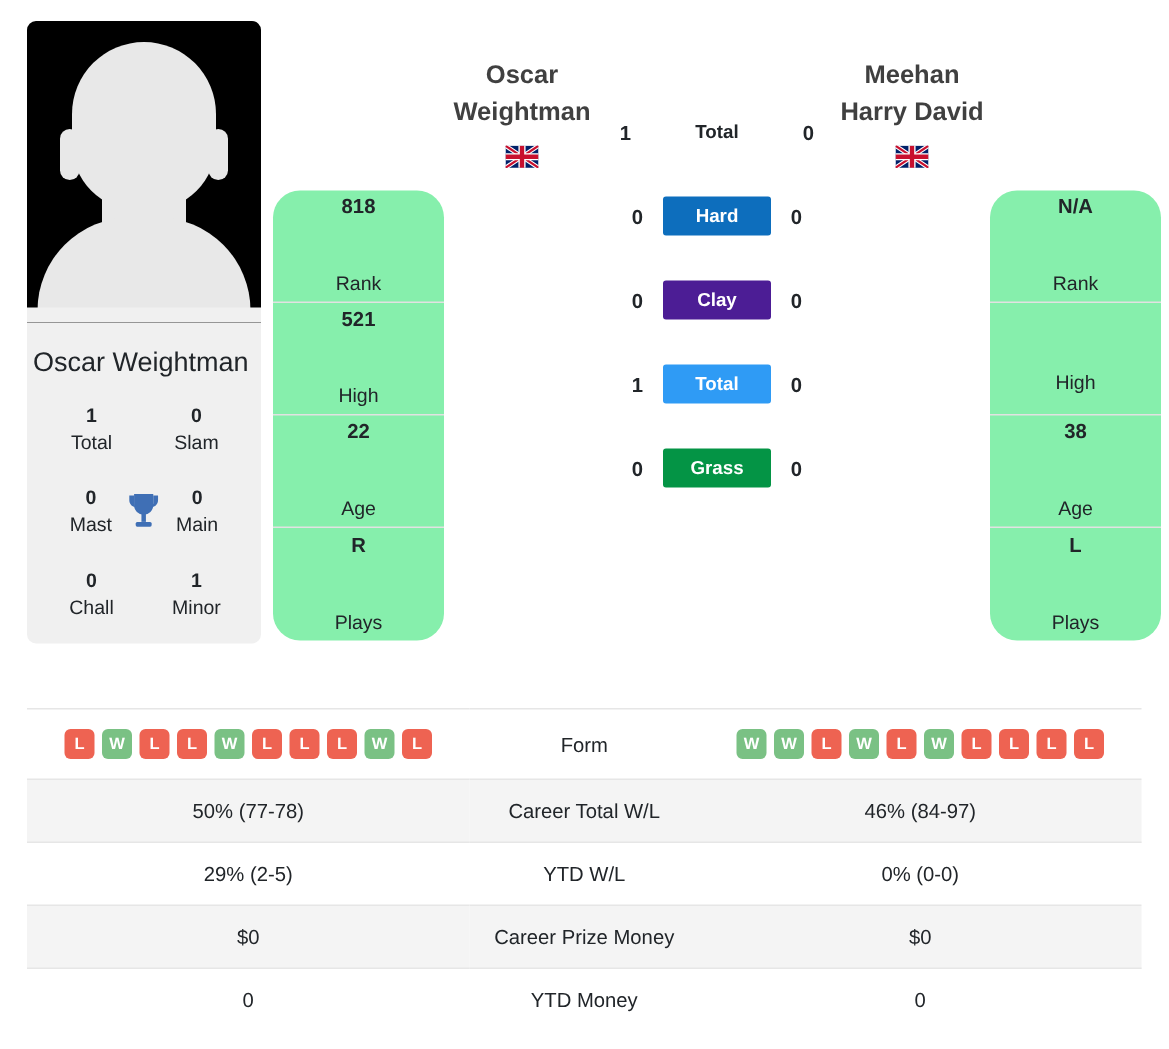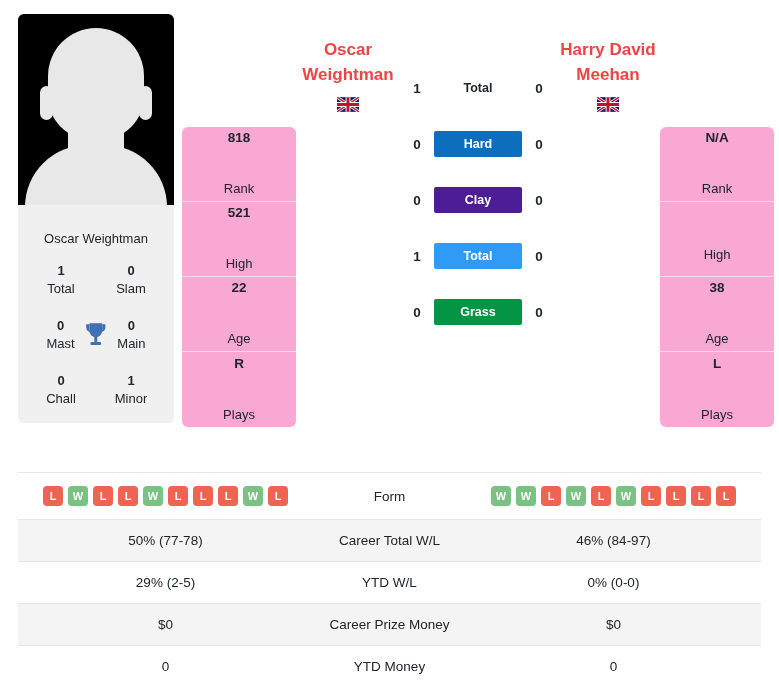--- a/index.html
+++ b/index.html
@@ -62,22 +62,21 @@
     width: 142px; height: 62px;
     background: #e8e8e8;
     border-radius: 70px 70px 0 0;
   }
   .photo-strip {
     position: absolute; left: 0; right: 0; bottom: 0;
     height: 10px; background: #f0f0f0;
   }
 
   .card-name {
-    text-align: center;
-    font-size: 13px;
+    font-size: 18px;
     color: #212529;
     padding: 16px 4px 16px 4px;
   }
   .titles-grid {
     padding: 0 6px 16px 6px;
     position: relative;
   }
   .titles-row {
     display: flex;
     justify-content: space-between;
@@ -90,22 +89,22 @@
   .title-val { font-size: 13px; font-weight: bold; color: #212529; line-height: 1.35; }
   .title-lab { font-size: 13px; color: #212529; line-height: 1.35; }
   .trophy { width: 26px; height: 30px; display: block; }
 
   
   .stat-panel {
     flex: 0 0 114px;
     width: 114px;
     margin-left: 8px;
     margin-top: 113px;
-    background: #f9a8d4;
-    border-radius: 6px;
+    background: #86efac;
+    border-radius: 18px;
     overflow: hidden;
   }
   .stat-panel.right { margin-left: 0; margin-right: 8px; }
   .stat-box {
     height: 75px;
     display: flex;
     flex-direction: column;
     align-items: center;
     justify-content: center;
     border-bottom: 1px solid #e2e2e2;
@@ -137,40 +136,40 @@
     color: #212529;
   }
   .h2h-label-plain {
     width: 88px;
     text-align: center;
     font-size: 12.5px;
     font-weight: bold;
     color: #212529;
   }
   .surface-badge {
-    width: 88px;
+    width: 72px;
     text-align: center;
     font-size: 12.5px;
     font-weight: bold;
     color: #ffffff;
     padding: 6px 16px;
     border-radius: 2px;
   }
 
   
   .name-col {
     flex: 0 0 104px;
     width: 104px;
     padding-top: 24px;
     text-align: center;
   }
   .player-name {
     font-size: 17px;
     font-weight: bold;
-    color: #ef4444;
+    color: #404040;
     line-height: 1.45;
   }
   .flag {
     margin: 10px auto 0 auto;
     width: 22px; height: 15px;
     display: block;
   }
 
   
   .cmp-table {
@@ -320,22 +319,22 @@
         <div class="h2h-score">0</div>
       </div>
       <div class="h2h-row">
         <div class="h2h-score">0</div>
         <div class="surface-badge" style="background:#049445">Grass</div>
         <div class="h2h-score">0</div>
       </div>
     </div>
 
     <div class="name-col">
+      <div class="player-name">Meehan</div>
       <div class="player-name">Harry David</div>
-      <div class="player-name">Meehan</div>
       <svg class="flag" viewBox="0 0 60 40">
         <rect width="60" height="40" fill="#012169"></rect>
         <path d="M0,0 L60,40 M60,0 L0,40" stroke="#fff" stroke-width="8"></path>
         <path d="M0,0 L60,40 M60,0 L0,40" stroke="#C8102E" stroke-width="4"></path>
         <path d="M30,0 V40 M0,20 H60" stroke="#fff" stroke-width="13"></path>
         <path d="M30,0 V40 M0,20 H60" stroke="#C8102E" stroke-width="8"></path>
       </svg>
     </div>
 
     <div class="stat-panel right">

